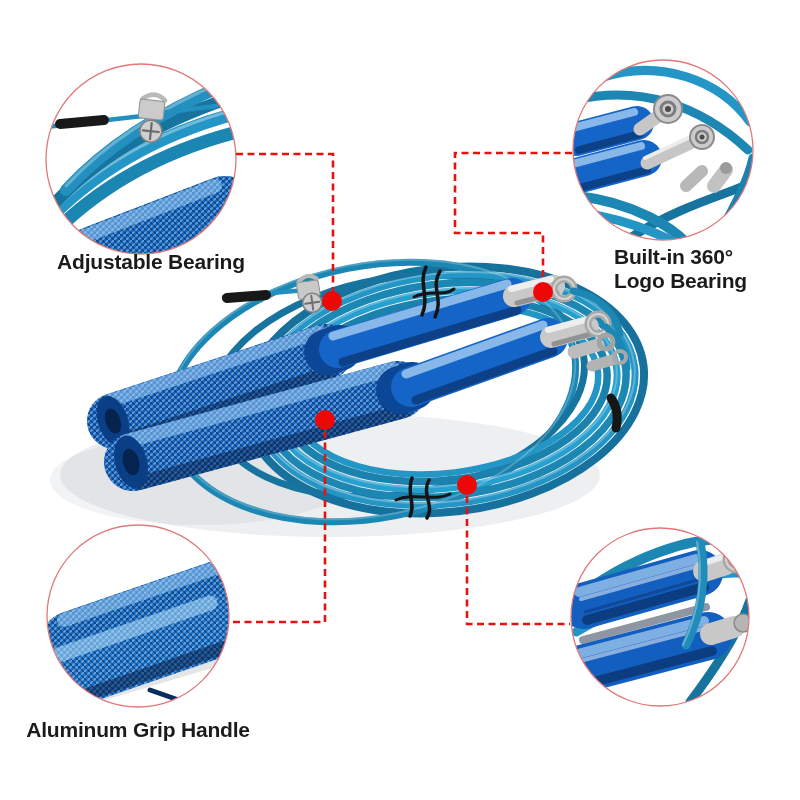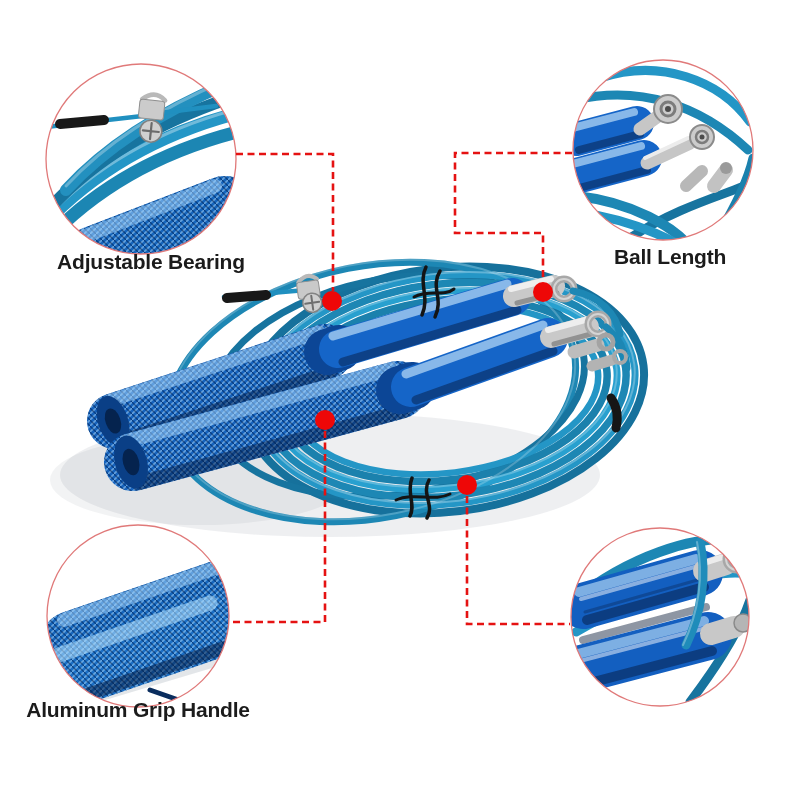--- a/index.html
+++ b/index.html
@@ -245,18 +245,19 @@
     <circle cx="332" cy="301" r="10"></circle>
     <circle cx="543" cy="292" r="10"></circle>
     <circle cx="325" cy="420" r="10"></circle>
     <circle cx="467" cy="485" r="10"></circle>
   </g>
 </svg>
 
   <div class="lbl center" style="left:25px;top:250px;width:252px;">Adjustable Bearing</div>
 
   <div class="lbl" style="left:614px;top:245px;width:175px;">
-    <div>Ball Length</div>
+    <div>Built-in 360°</div>
+    <div>Logo Bearing</div>
   </div>
 
-  <div class="lbl center" style="left:13px;top:698px;width:250px;">Aluminum Grip Handle</div>
+  <div class="lbl center" style="left:13px;top:718px;width:250px;">Aluminum Grip Handle</div>
 
 </div>
 
 </body></html>

